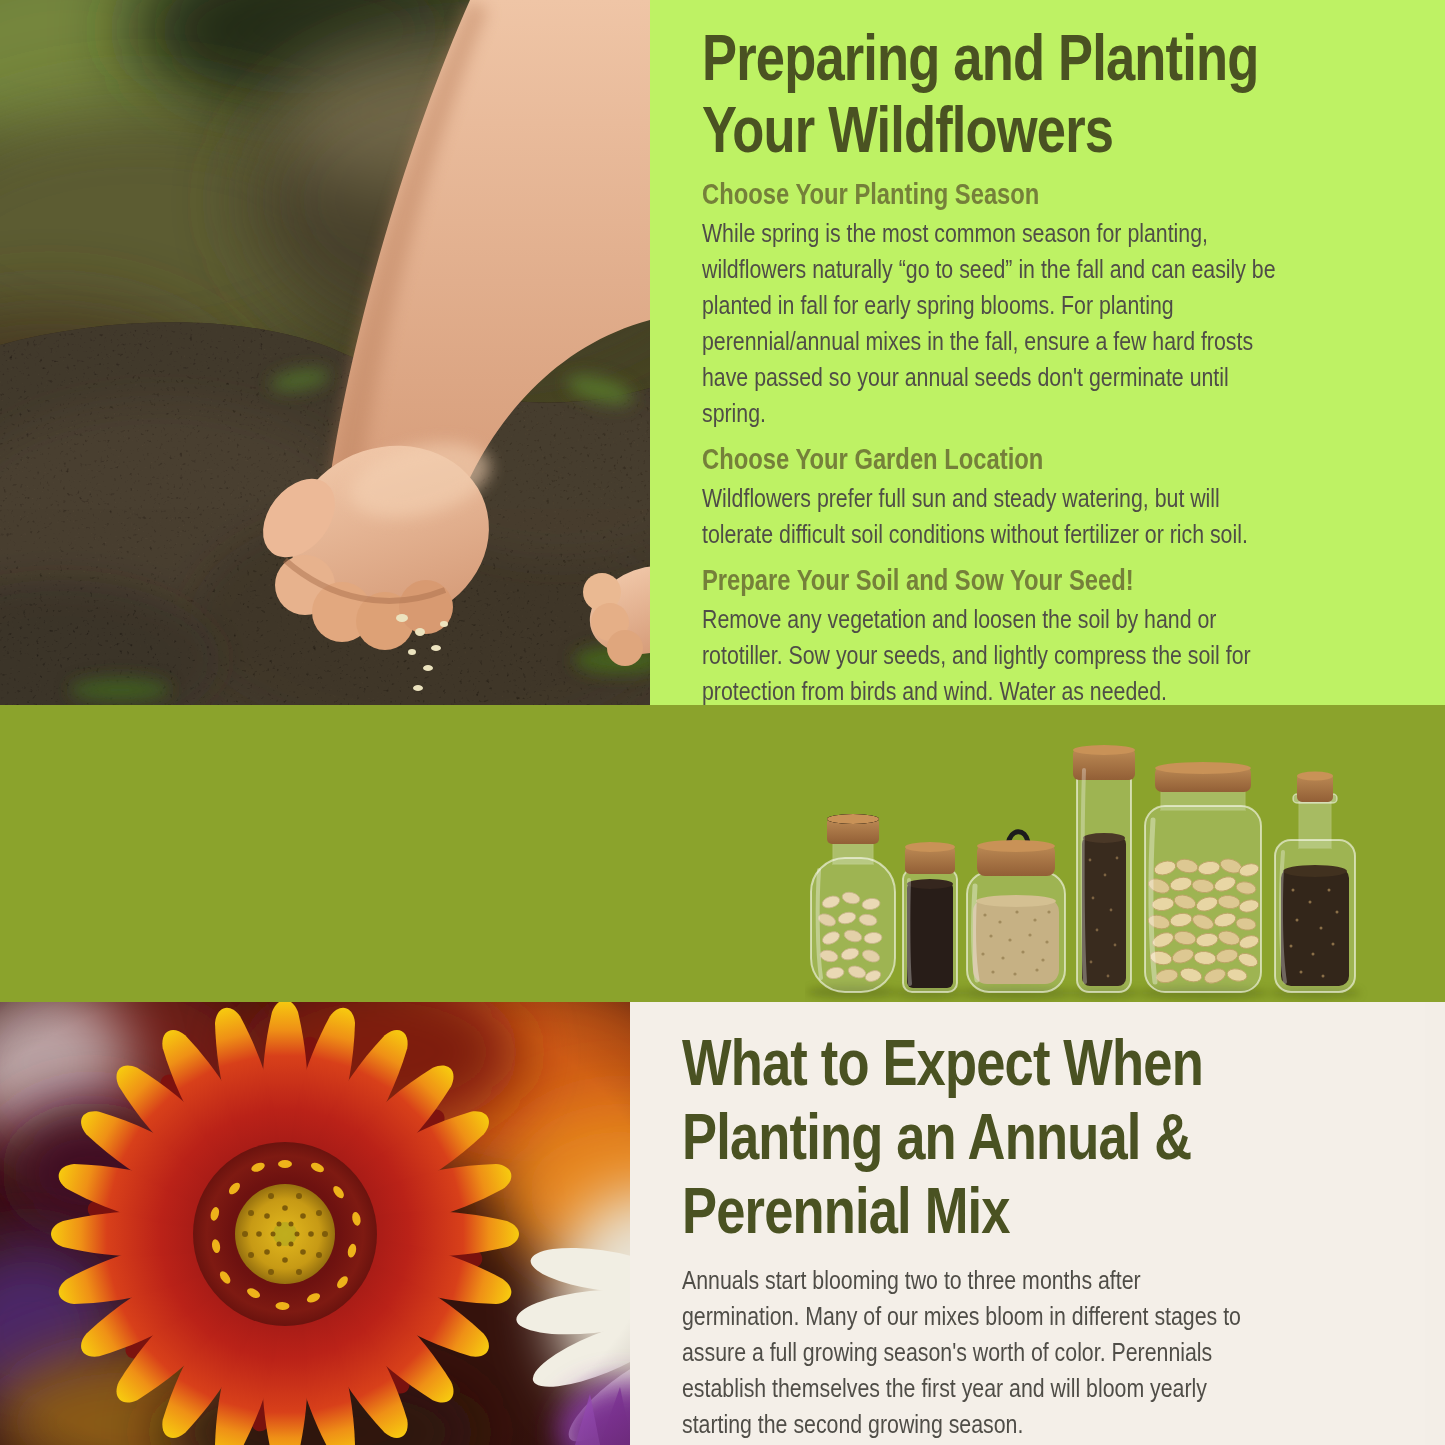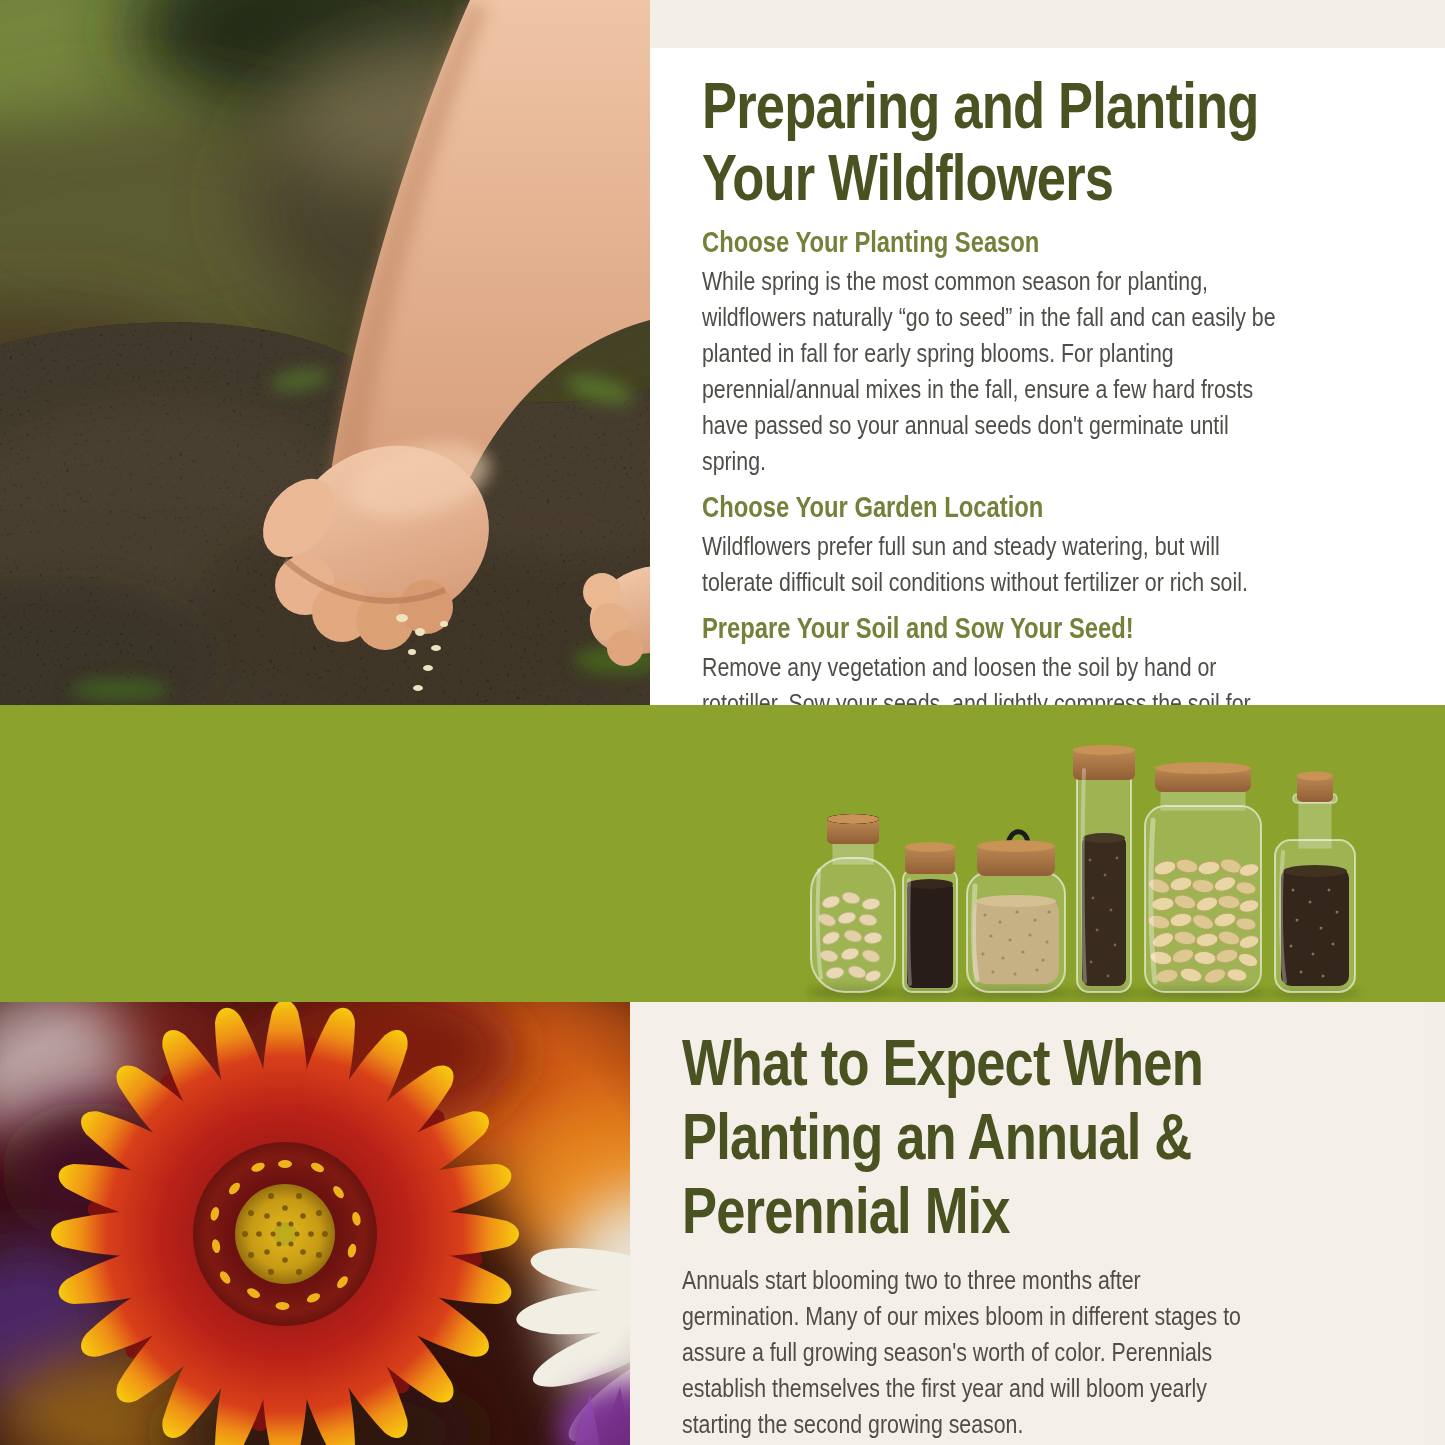--- a/index.html
+++ b/index.html
@@ -3,21 +3,21 @@
 <meta charset="utf-8">
 <style>
   html,body{margin:0;padding:0;background:#ddd;}
   .page{position:relative;width:1445px;height:1445px;overflow:hidden;background:#f3eee7;
         font-family:"Liberation Sans",sans-serif;}
   .abs{position:absolute;}
   svg.fill{display:block;width:100%;height:100%;}
 
   
   .photo-top{left:0;top:0;width:650px;height:705px;}
-  .text-top{left:650px;top:0;width:795px;height:705px;background:#ffffff;margin-top:48px;}
+  .text-top{left:650px;top:0;width:795px;height:705px;background:#bef264;}
   .band{left:0;top:705px;width:1445px;height:297px;background:#8ba32c;}
   .photo-bottom{left:0;top:1002px;width:650px;height:443px;}
   .text-bottom{left:630px;top:1002px;width:795px;height:507px;background:#f4efe8;}
 
   
   .condense{transform:scaleX(0.82);transform-origin:0 0;width:900px;}
 
   .text-top .inner{padding:22px 0 0 52px;}
   .text-bottom .inner{padding:24px 0 0 52px;}
 

